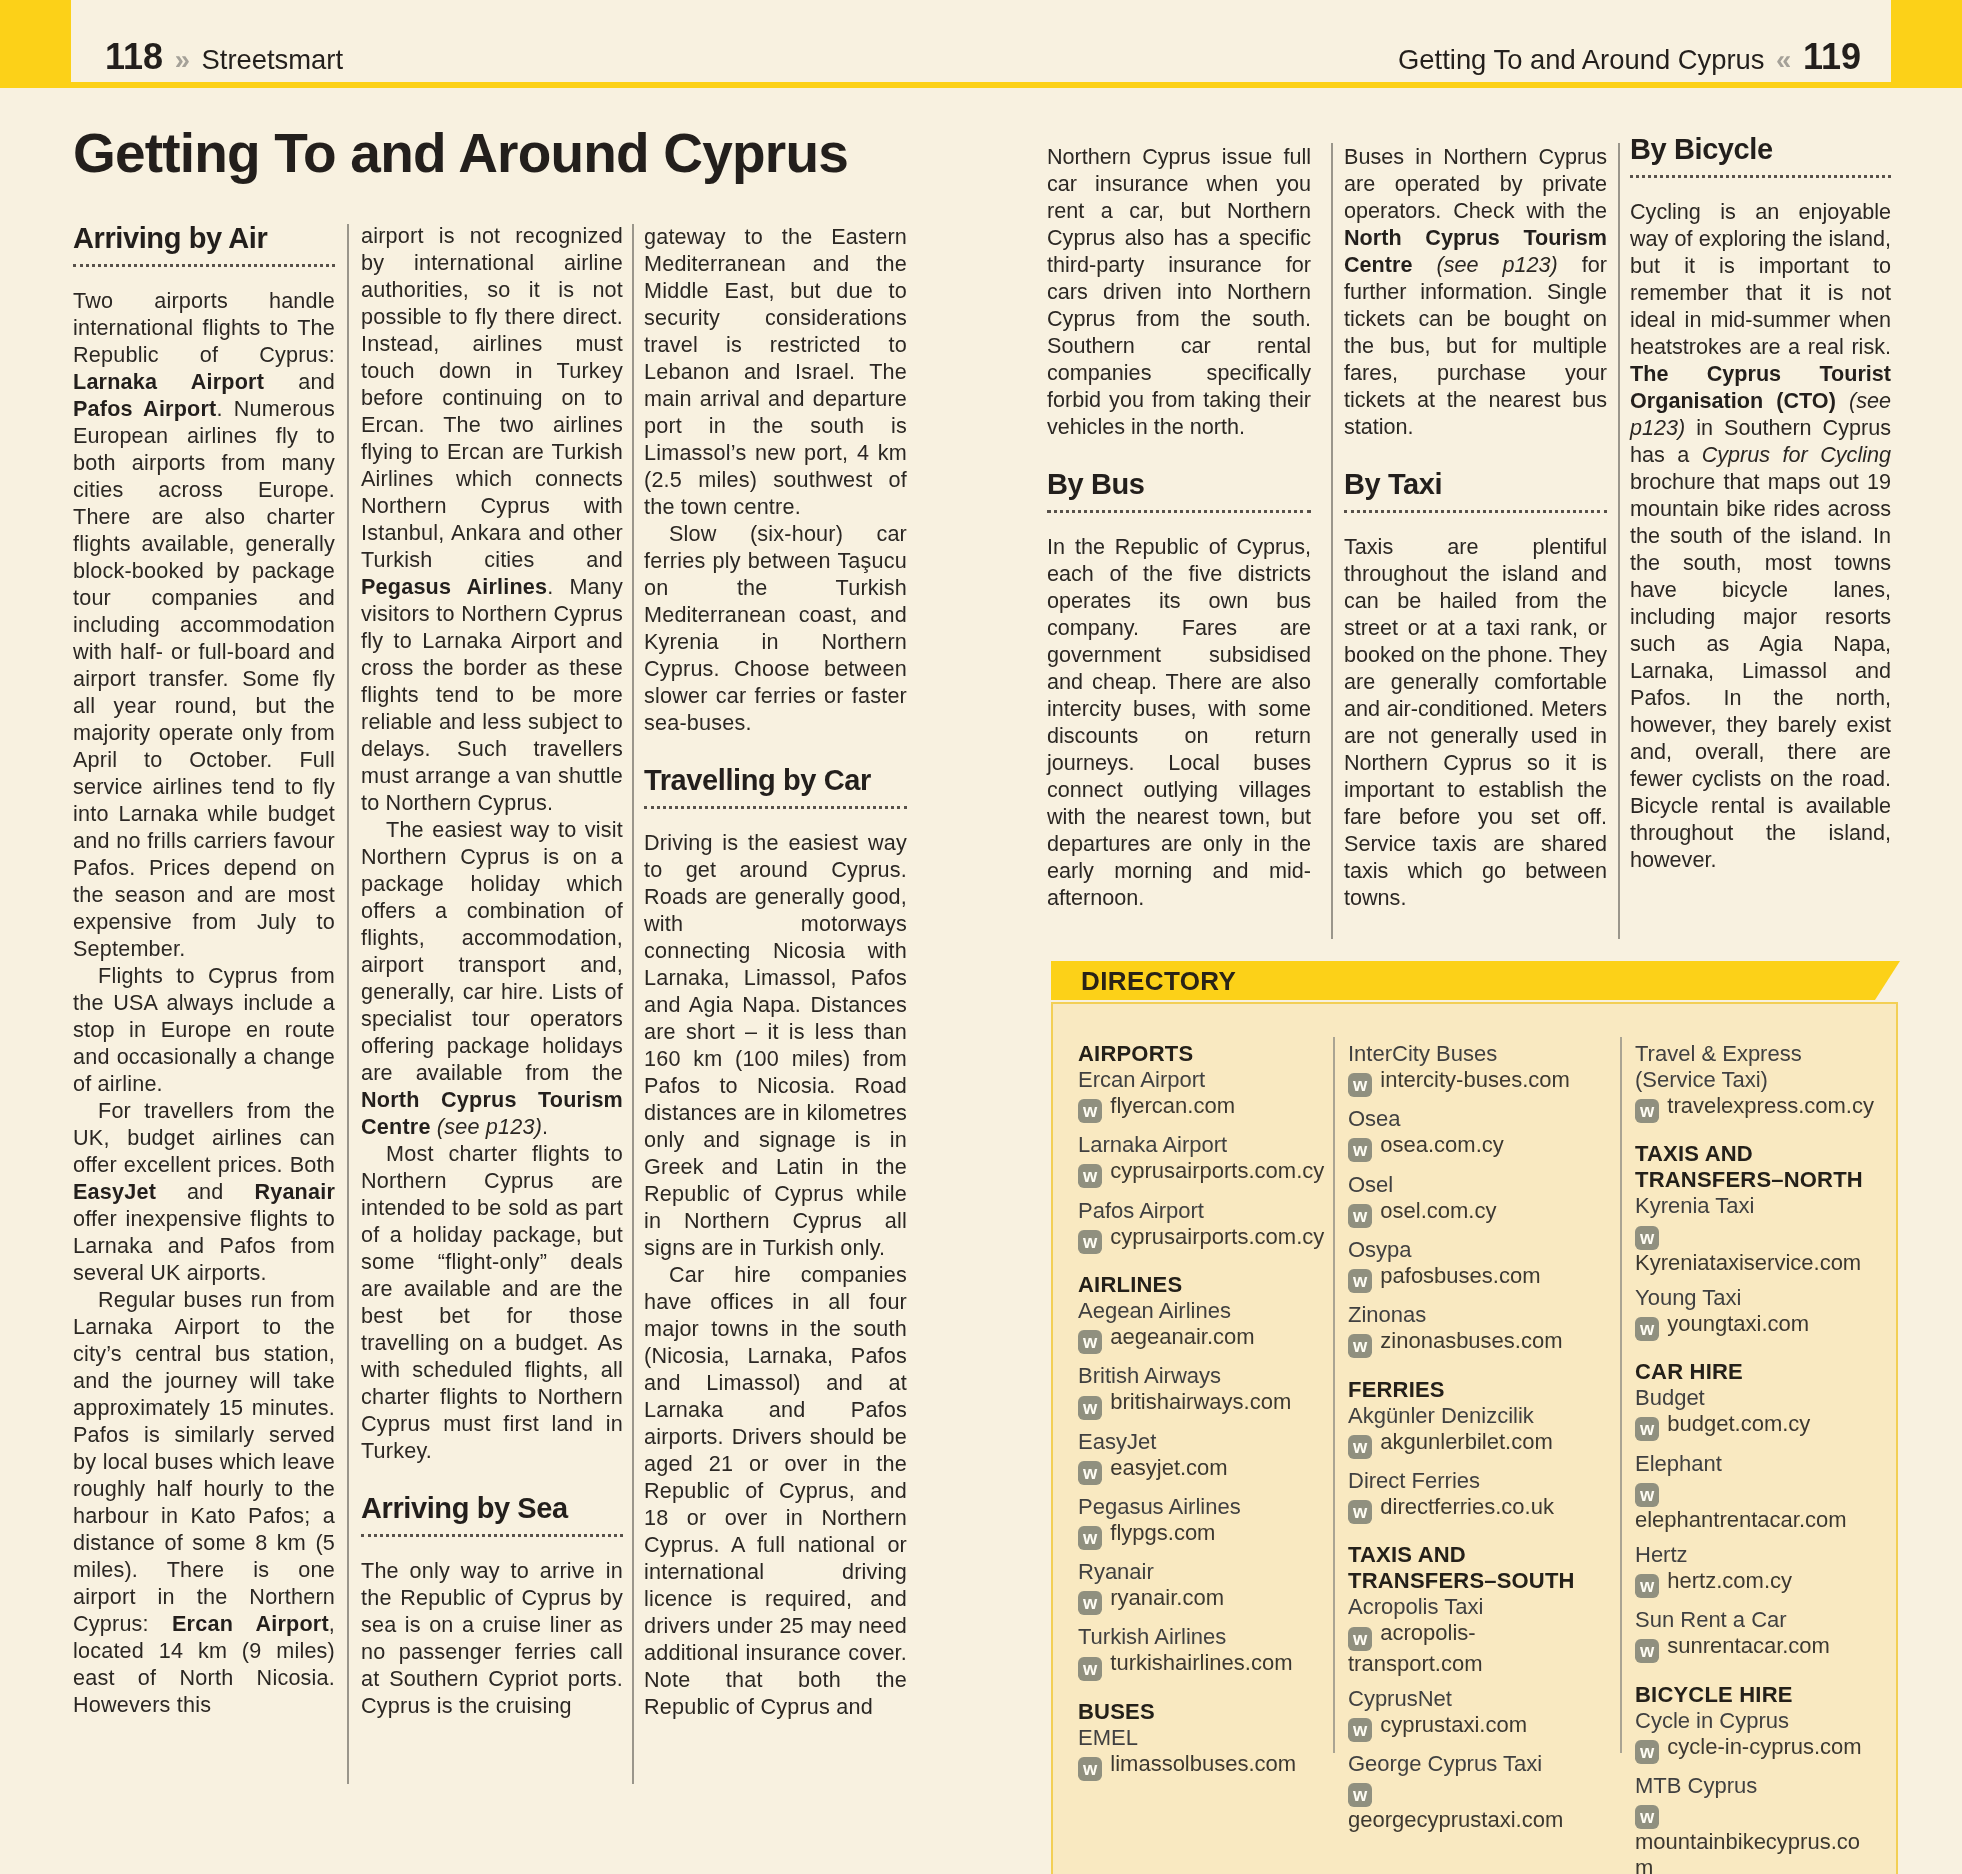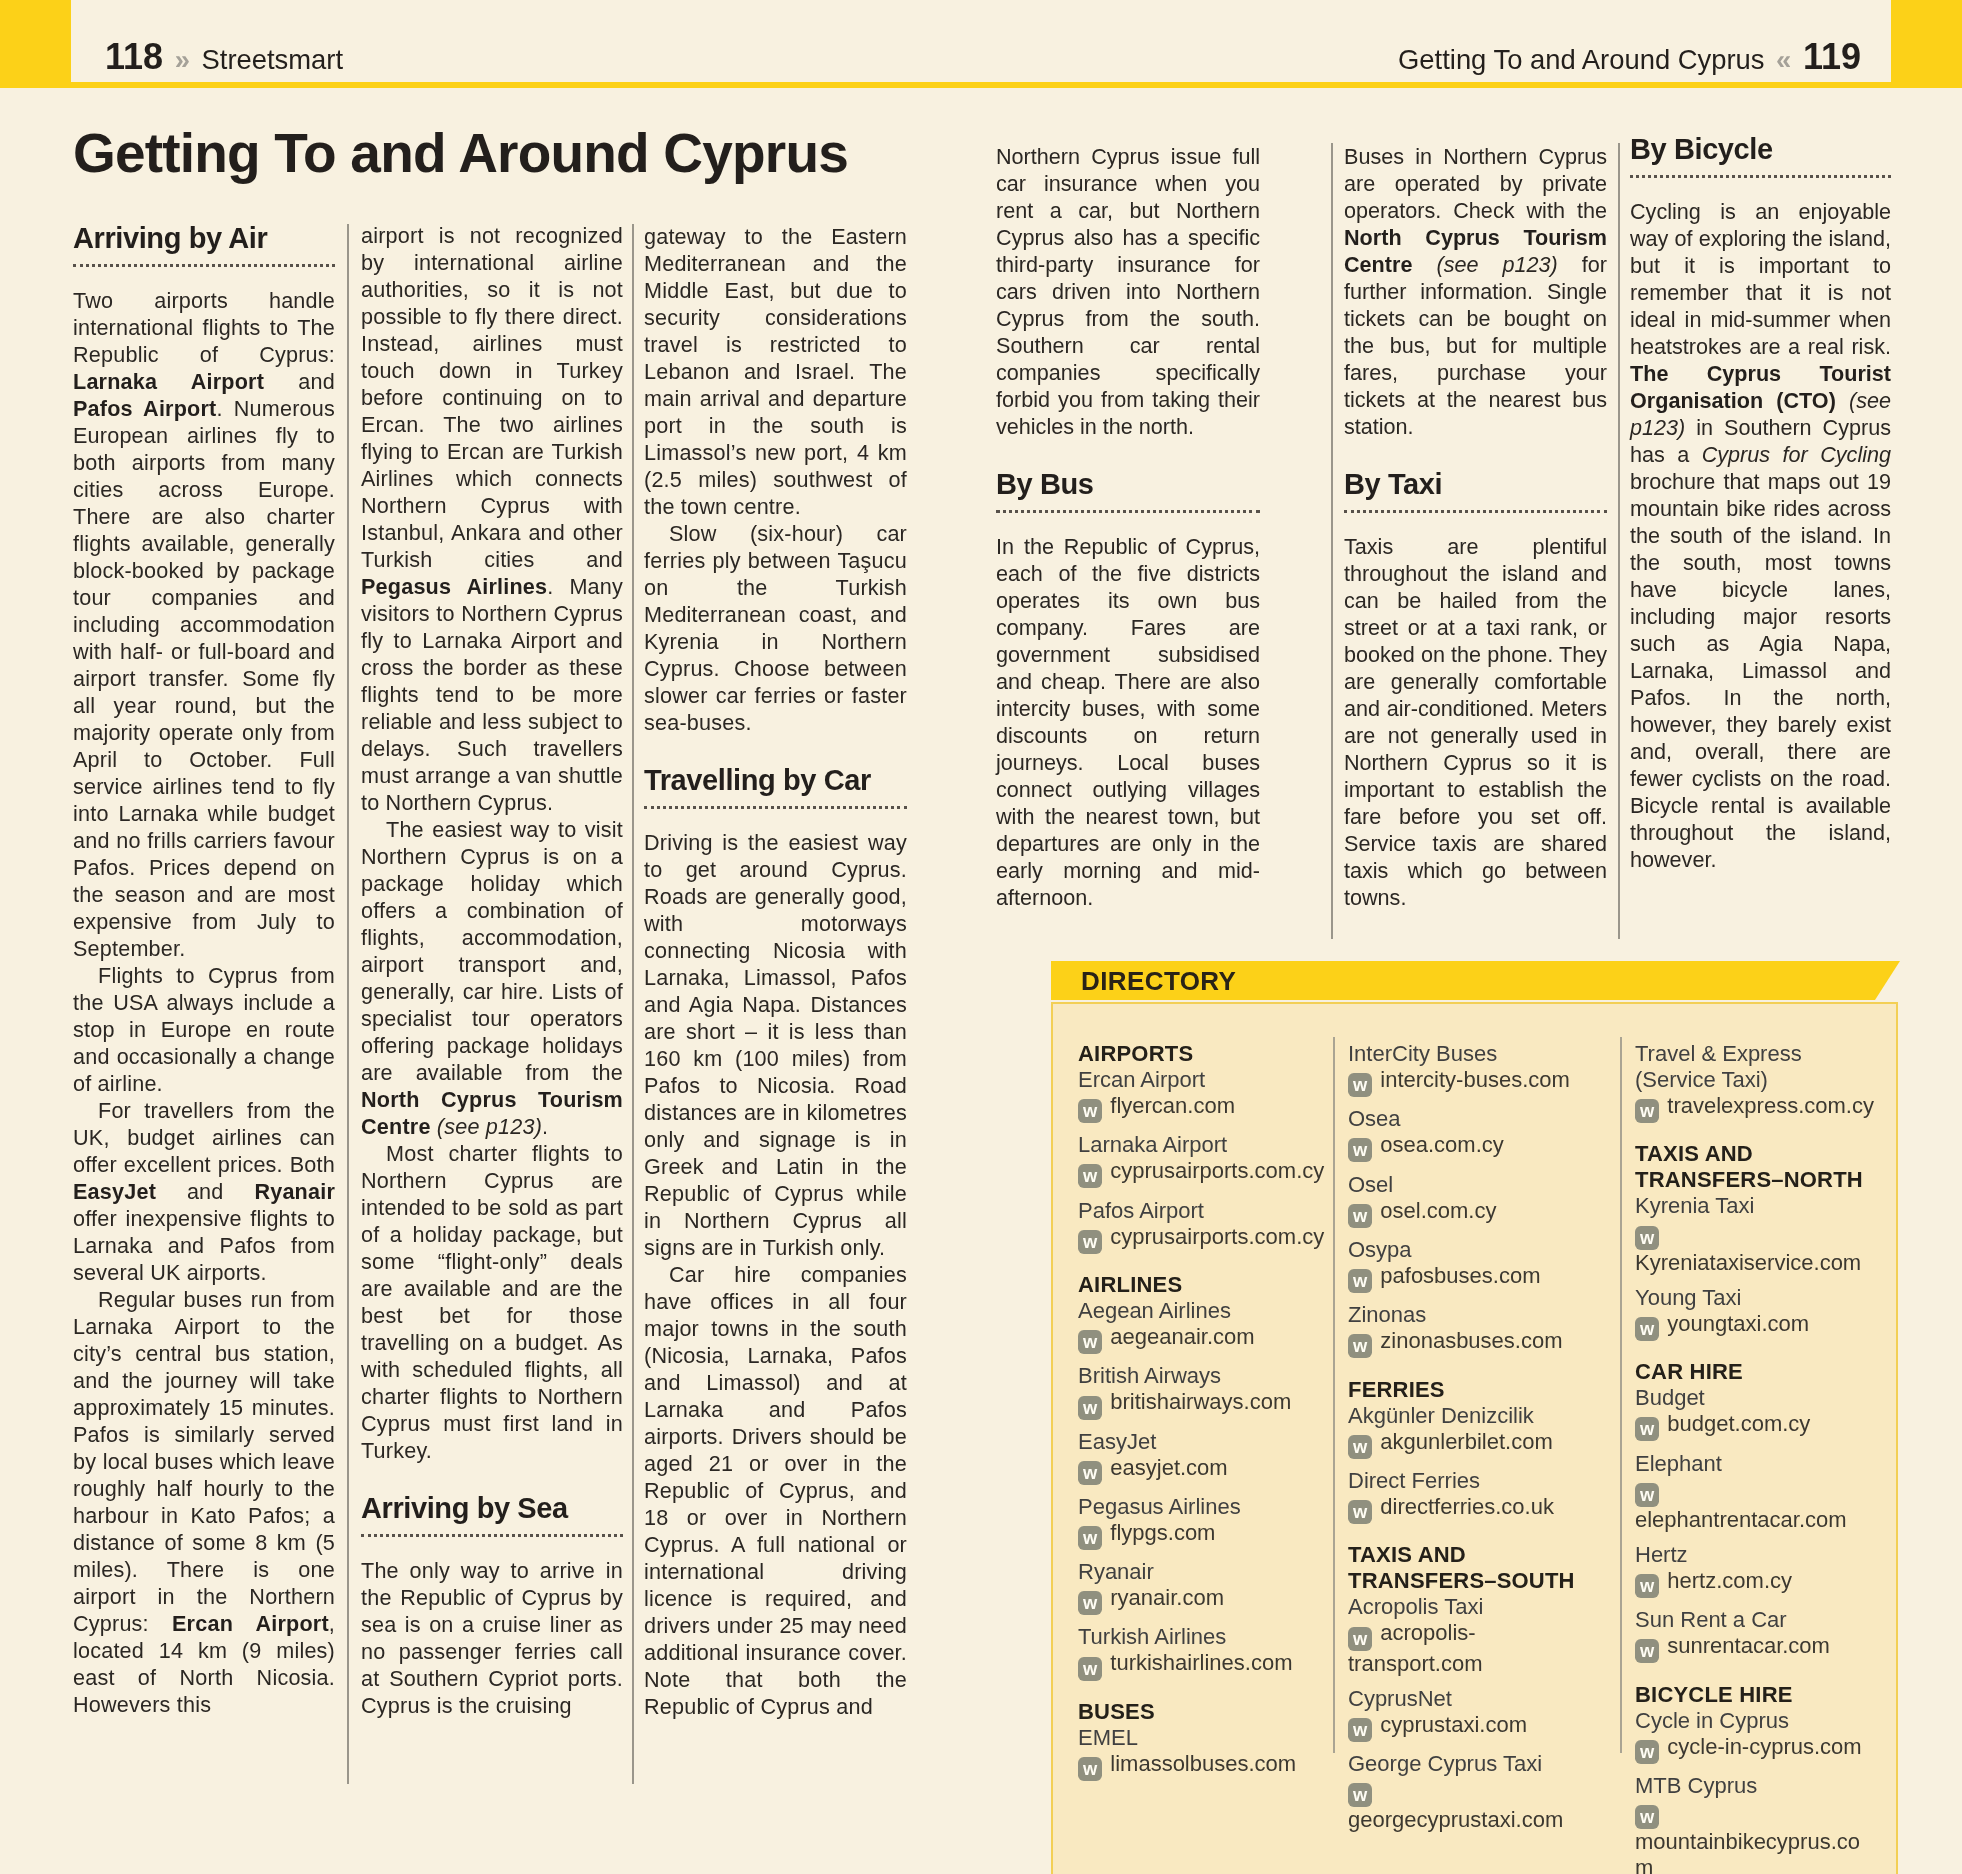--- a/index.html
+++ b/index.html
@@ -15,21 +15,21 @@
   .pg-head.right{right:101px;}
   .pg-head .num{font-weight:bold;font-size:36px;}
   .pg-head .chev{color:#a5a198;font-weight:bold;margin:0 11.6px;font-size:27.4px;}
   h1{position:absolute;left:73px;top:123px;margin:0;font-size:55px;line-height:61px;
      letter-spacing:-0.8px;color:#231f1c;}
   
   .col{position:absolute;text-align:justify;font-size:21.6px;line-height:27px;}
   #colA{left:73px;top:222px;width:262px;}
   #colB{left:361px;top:222px;width:262px;}
   #colC{left:644px;top:223px;width:263px;}
-  #colD{left:996px;top:143px;width:264px;}
+  #colD{left:1047px;top:143px;width:264px;}
   #colE{left:1344px;top:143px;width:263px;}
   #colF{left:1630px;top:133px;width:261px;}
   #colA p,#colB p,#colC p{letter-spacing:0.2px;}
   .col p{margin:0;}
   .col p.ind{text-indent:25px;}
   .col h2{margin:28px 0 20px;font-size:29px;line-height:32px;letter-spacing:-0.4px;color:#231f1c;
           border-bottom:3.3px dotted #57514a;padding-bottom:10px;text-align:left;}
   .col h2:first-child{margin-top:0;}
   .vrule{position:absolute;width:1.7px;background:#9a968b;}
   #vr1{left:347px;top:224px;height:1560px;}

